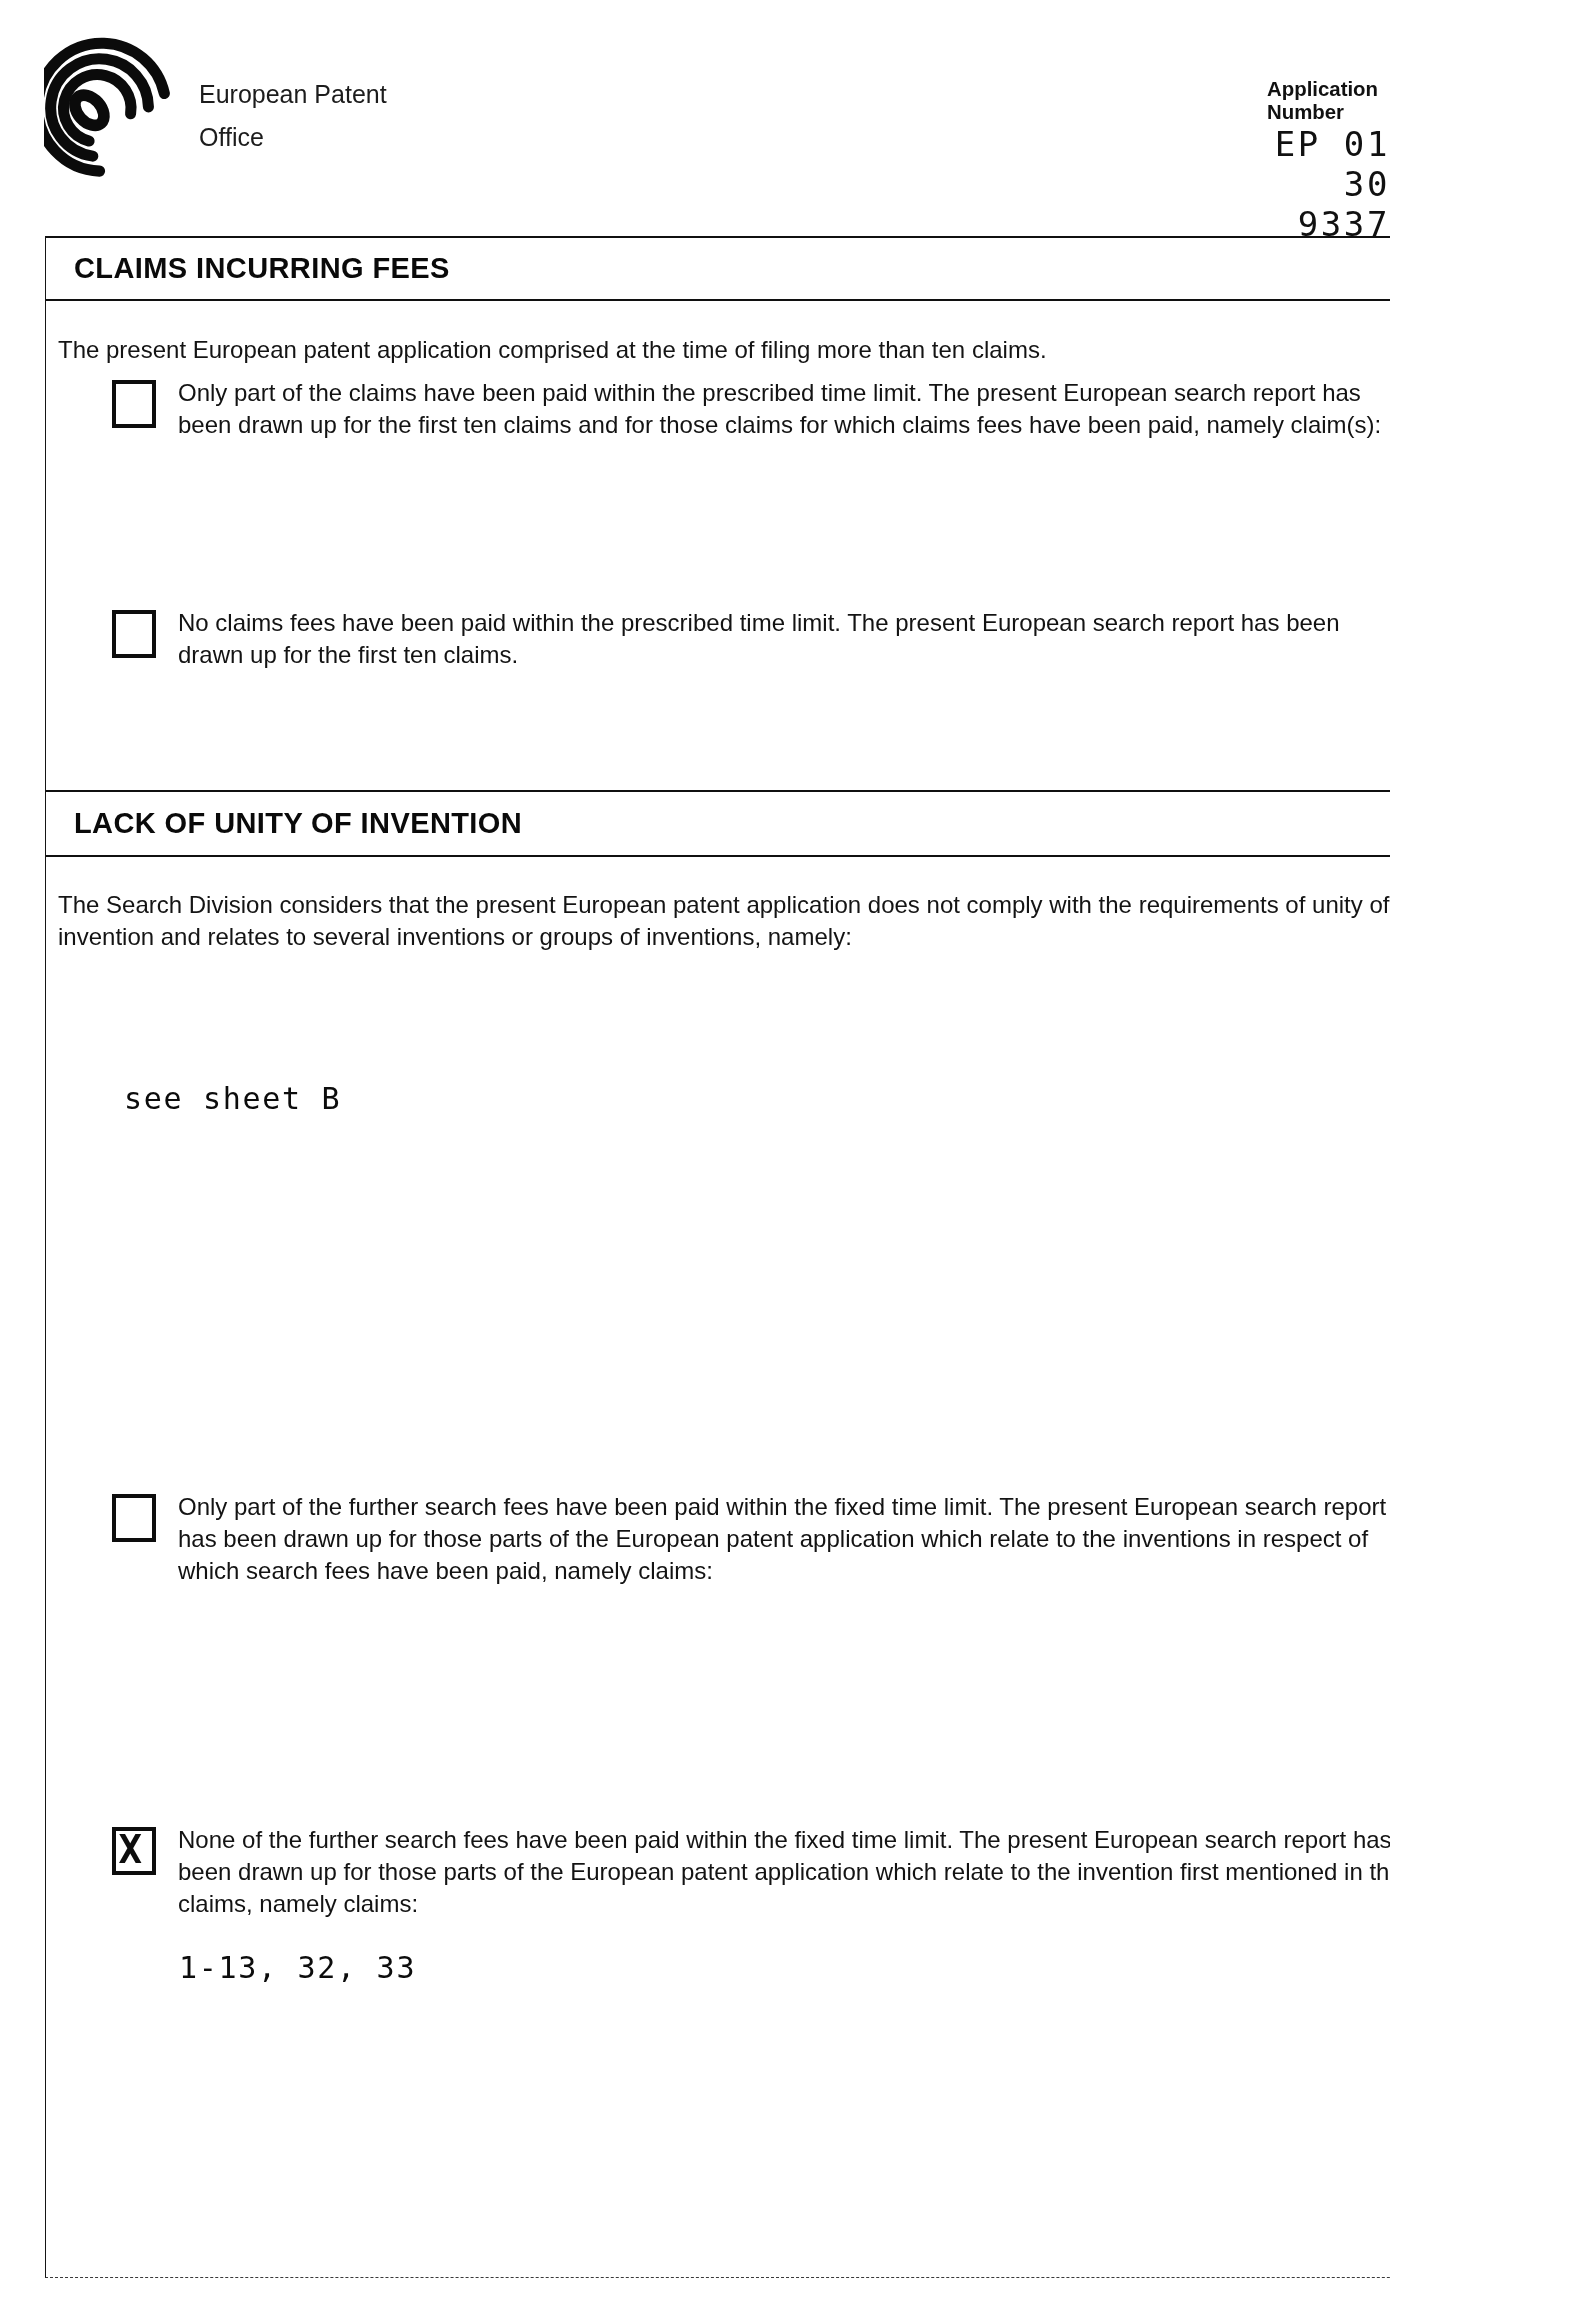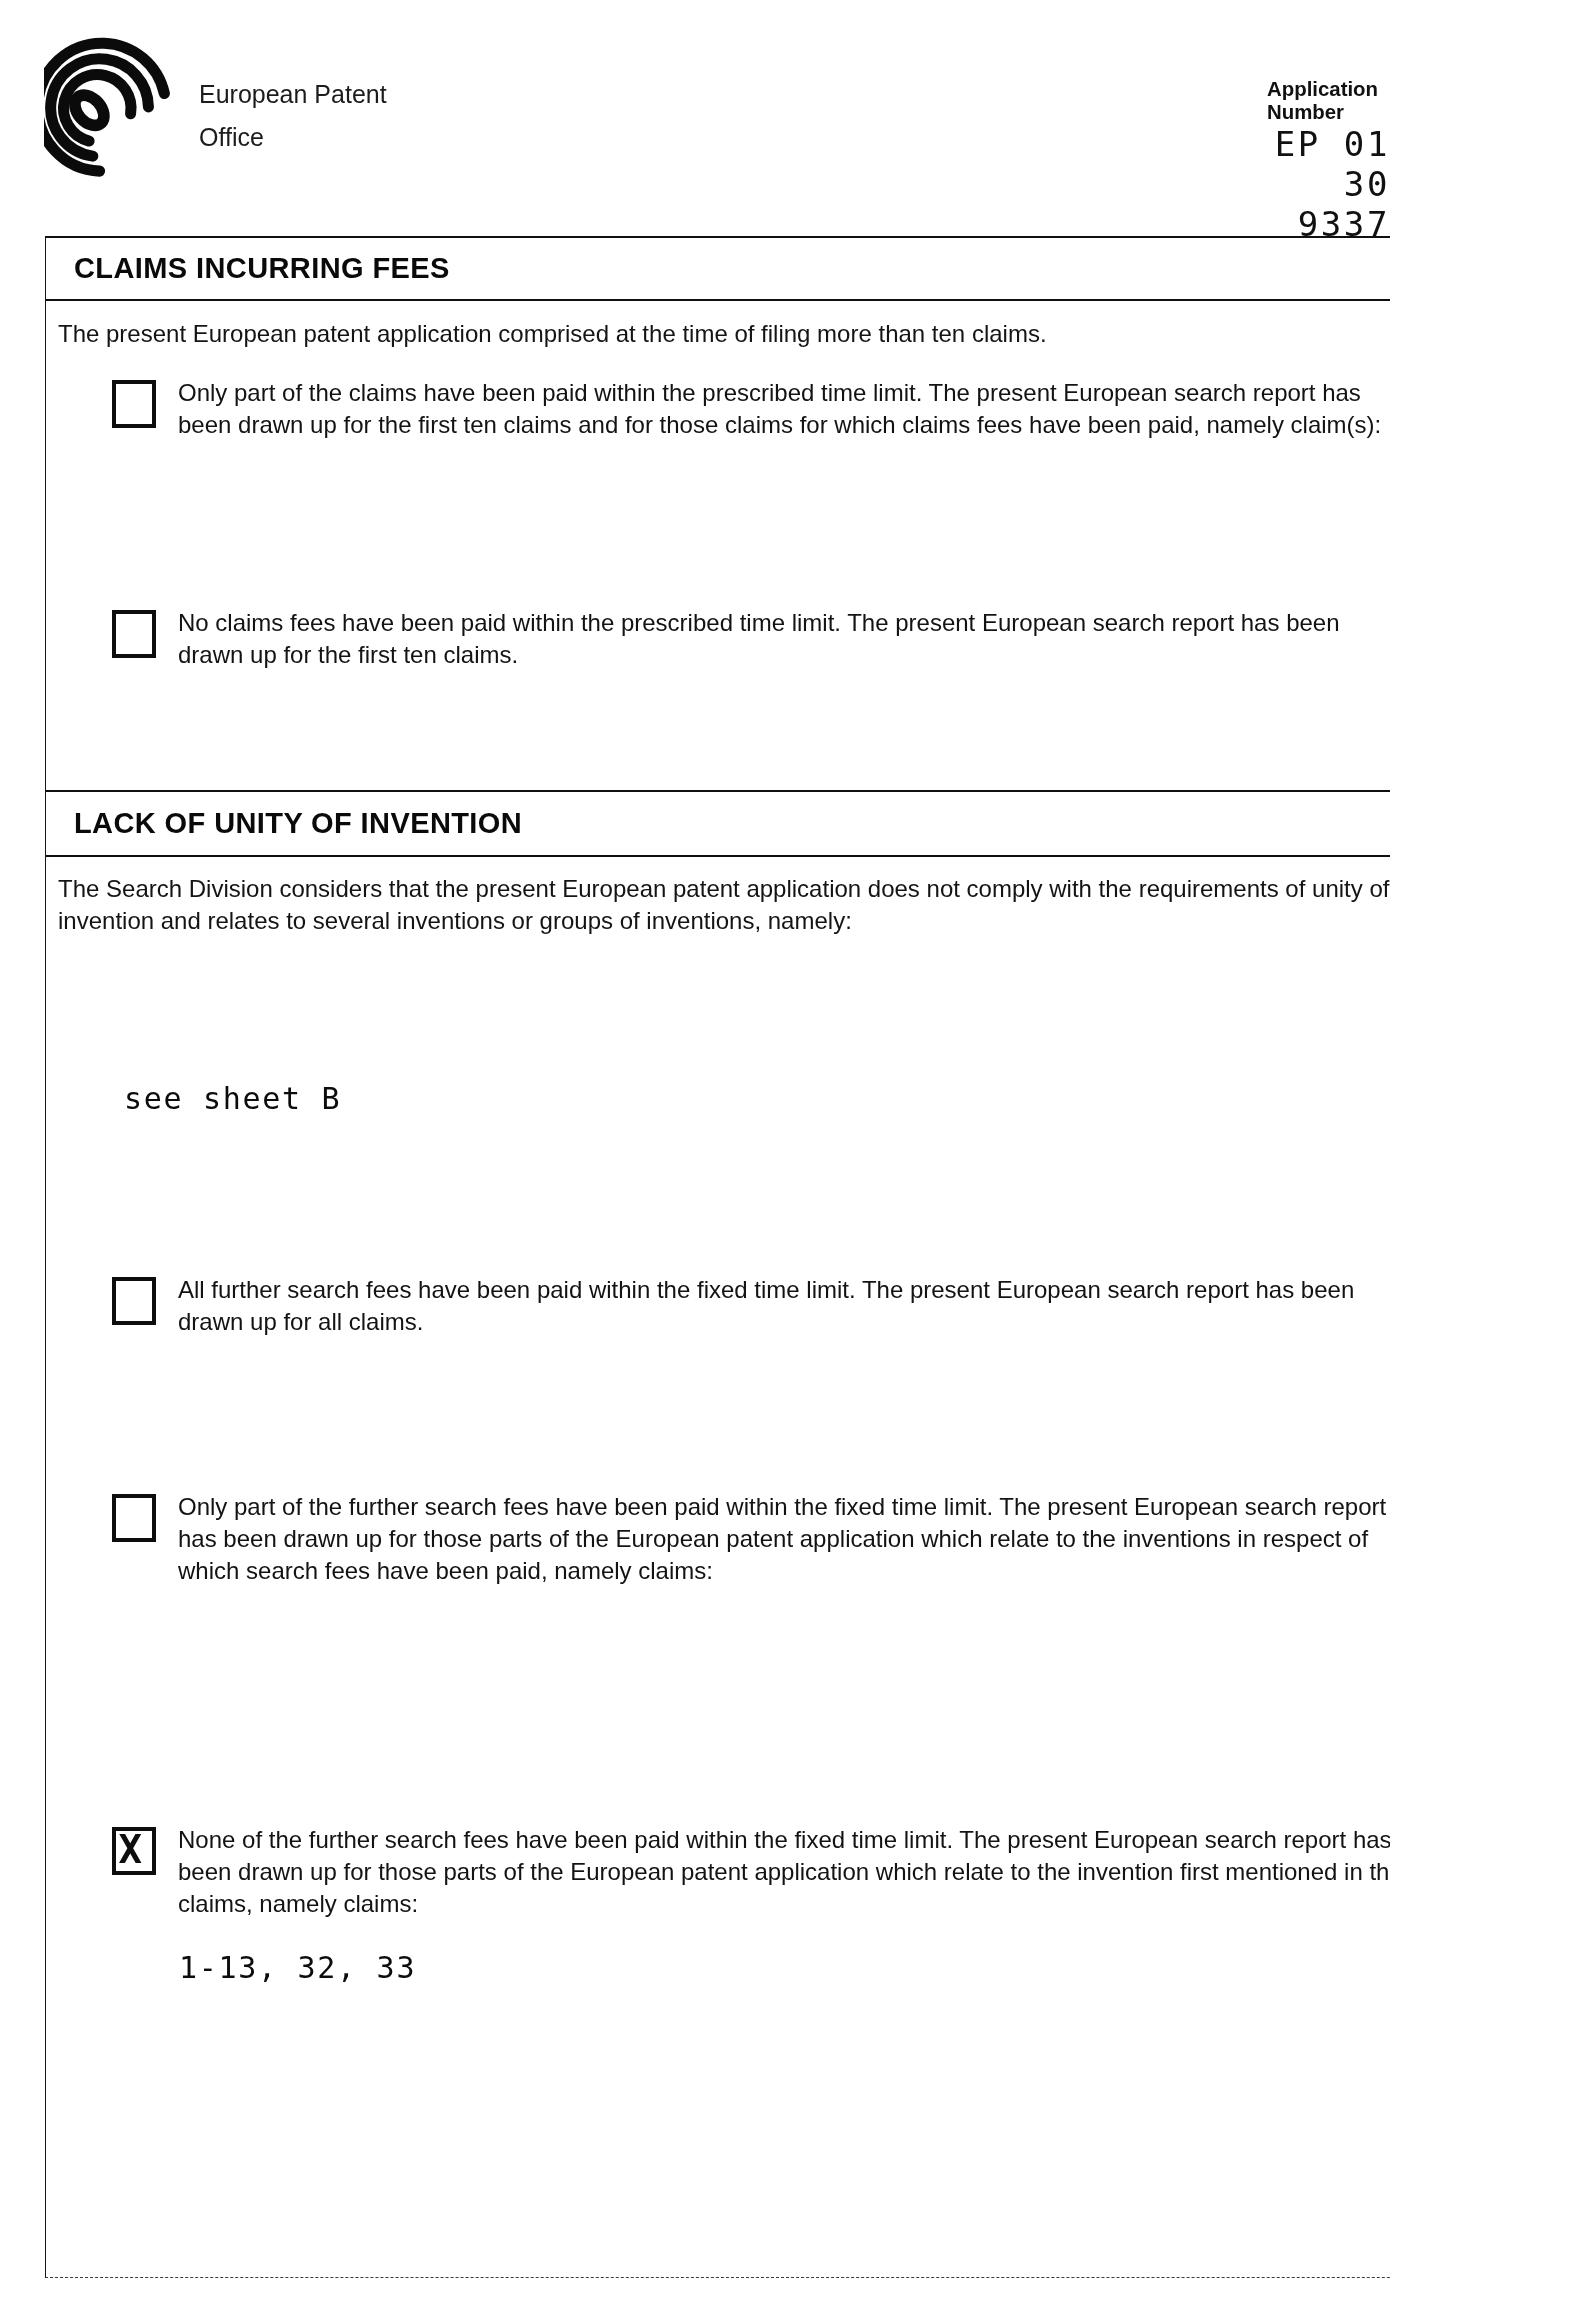--- a/index.html
+++ b/index.html
@@ -44,20 +44,21 @@
   }
   .band-title{
     font-size:29px;font-weight:bold;letter-spacing:0.4px;color:#0a0a0a;
   }
   .band1{top:0;}
   .band2{top:554px;height:67px;}
   .intro{
     position:absolute;left:12px;
     font-size:24px;line-height:32px;color:#141414;
     width:1345px;
+    margin-top:16px;
   }
   .intro1{top:82px;}
   .intro2{top:637px;}
   .mono-note{
     position:absolute;
     font-family:"DejaVu Sans Mono",monospace;
     font-size:30px;letter-spacing:1.7px;color:#0c0c0c;
     white-space:pre;
   }
   .note{left:78px;top:845px;}
@@ -131,24 +132,20 @@
     </div>
 
     <div class="band band2">
       <span class="band-title">LACK OF UNITY OF INVENTION</span>
     </div>
 
     <div class="intro intro2">The Search Division considers that the present European patent application does not comply with the requirements of unity of invention and relates to several inventions or groups of inventions, namely:</div>
 
     <div class="mono-note note">see sheet B</div>
 
-    <div class="opt opt3">
-      <div class="cbx"></div>
-      <div class="opt-text">All further search fees have been paid within the fixed time limit. The present European search report has been drawn up for all claims.</div>
-    </div>
 
 
     <div class="opt opt5">
       <div class="cbx"></div>
       <div class="opt-text">Only part of the further search fees have been paid within the fixed time limit. The present European search report has been drawn up for those parts of the European patent application which relate to the inventions in respect of which search fees have been paid, namely claims:</div>
     </div>
 
     <div class="opt opt6">
       <div class="cbx">X</div>
       <div class="opt-text">None of the further search fees have been paid within the fixed time limit. The present European search report has been drawn up for those parts of the European patent application which relate to the invention first mentioned in the claims, namely claims:</div>

